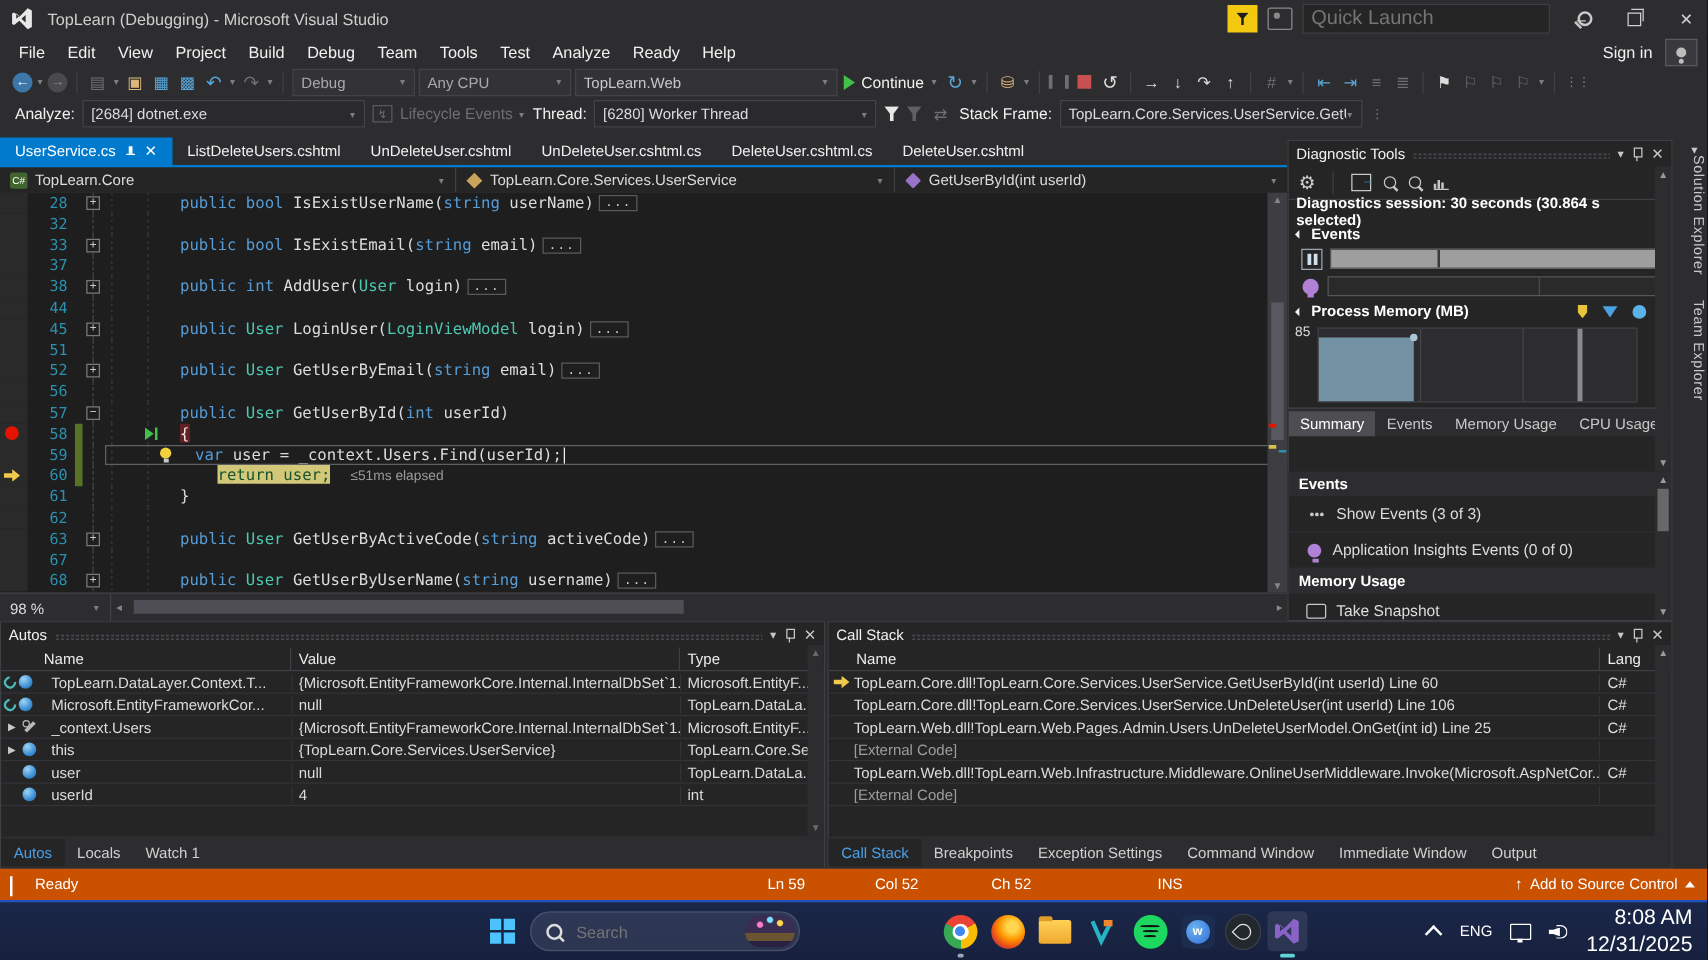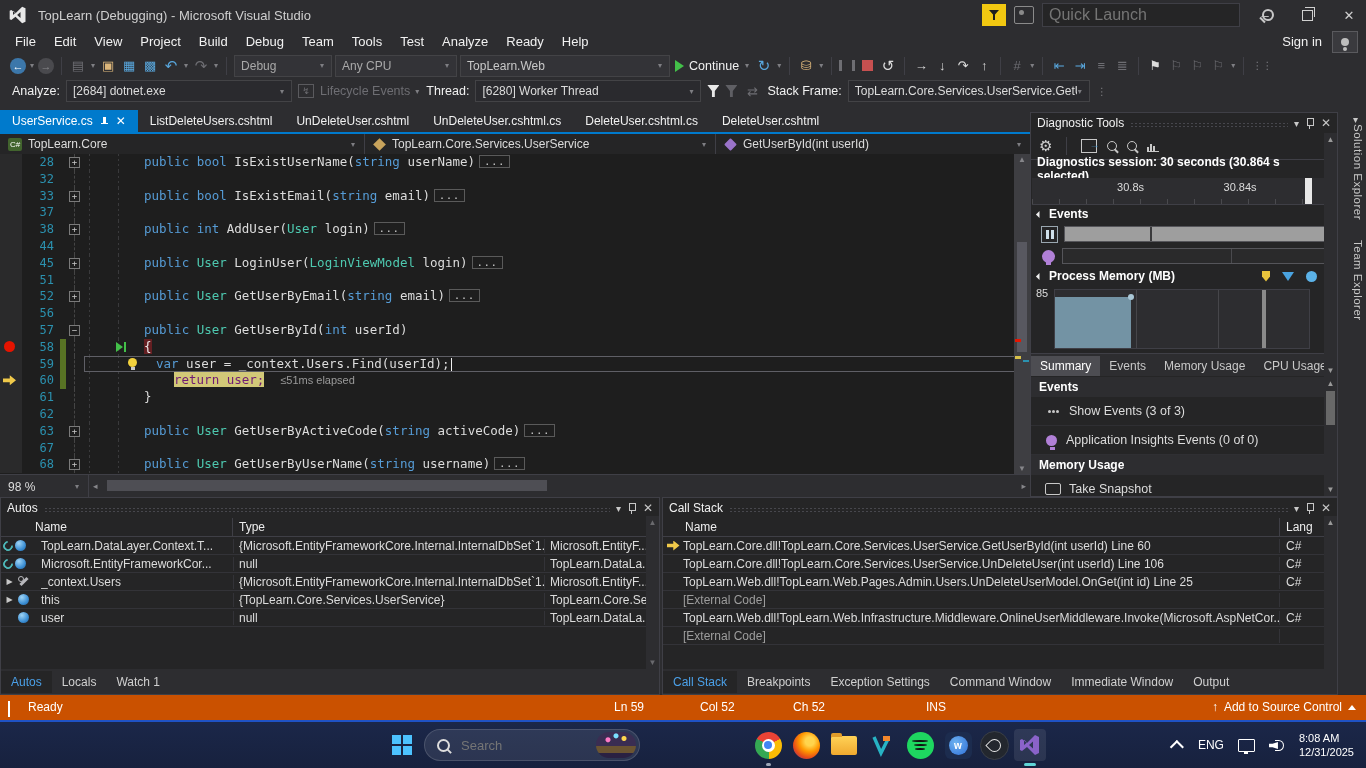--- a/index.html
+++ b/index.html
@@ -87,21 +87,21 @@
   .m-fold::before{content:"";position:absolute;left:8px;top:0;bottom:0;border-left:1px dashed #454545;}
   .foldbox{position:absolute;left:3px;top:3px;width:9px;height:9px;border:1px solid #7a7a7a;background:#1e1e1e;
            color:#c8c8c8;font-size:9px;line-height:8px;text-align:center;z-index:2;}
   .m-code{flex:1;white-space:pre;position:relative;color:#dcdcdc;
           background-image:repeating-linear-gradient(to bottom,#3a3a3c 0 2px,transparent 2px 5px),
                            repeating-linear-gradient(to bottom,#3a3a3c 0 2px,transparent 2px 5px);
           background-size:1px 100%,1px 100%;background-position:5px 0,34px 0;background-repeat:no-repeat;}
   .eline.cur .m-code{outline:1px solid #5f5f66;outline-offset:-1px;}
   .c-k{color:#569cd6;} .c-t{color:#4ec9b0;} .c-w{color:#dcdcdc;}
   .c-bp{background:#641f22;color:#ececec;}
-  .c-hl{background:#d2c878;color:#701a75;}
+  .c-hl{background:#d2c878;color:#14532d;}
   .bp-dot{position:absolute;left:4px;top:2.5px;width:11px;height:11px;border-radius:50%;background:#e51400;}
   .exec-arrow{position:absolute;left:3px;top:3px;width:13px;height:10px;background:#f0c94a;
               clip-path:polygon(0 32%,52% 32%,52% 0,100% 50%,52% 100%,52% 68%,0 68%);}
   .bulb{position:absolute;left:44px;top:2px;width:9px;height:9px;border-radius:50%;background:#f2d13c;z-index:3;}
   .bulb::after{content:"";position:absolute;left:2.5px;top:9px;width:4px;height:3px;background:#c9c9c9;}
   .runto{position:absolute;left:32px;top:3px;width:12px;height:10px;z-index:3;}
   .runto::before{content:"";position:absolute;left:0;top:0;border-left:7px solid #43c049;border-top:5px solid transparent;border-bottom:5px solid transparent;}
   .runto::after{content:"";position:absolute;left:8px;top:0;width:2px;height:10px;background:#43c049;}
   .coldots{display:inline-block;border:1px solid #5a5a5a;color:#d0d0d0;padding:0 4px;margin-left:4px;
            font-size:10px;line-height:11px;letter-spacing:1px;transform:translateY(-1px);}
@@ -248,21 +248,21 @@
   .tk.vsactive{background:rgba(255,255,255,0.09);}
   .vsuline{position:absolute;top:41px;width:12px;height:3px;border-radius:2px;background:#5fd4d6;}
   .tray{position:absolute;right:0;top:0;height:46px;display:flex;align-items:center;gap:14px;padding-right:12px;color:#fff;}
   .chev{width:8px;height:8px;border-left:2px solid #fff;border-top:2px solid #fff;transform:rotate(45deg) translateY(3px);}
   .eng{font-size:12px;}
   .netico{width:15px;height:11px;border:1.5px solid #fff;border-radius:1px;position:relative;}
   .netico::after{content:"";position:absolute;left:5px;top:11px;width:4px;height:3px;background:#fff;}
   .volico{width:16px;height:12px;position:relative;}
   .volico::before{content:"";position:absolute;left:0;top:3px;width:9px;height:7px;background:#fff;clip-path:polygon(0 25%,40% 25%,100% 0,100% 100%,40% 75%,0 75%);}
   .volico::after{content:"";position:absolute;right:1px;top:1px;width:9px;height:11px;border:1.6px solid #fff;border-left:none;border-radius:0 10px 10px 0;box-sizing:border-box;}
-  .clock{text-align:left;font-size:11px;line-height:1.3;}
+  .clock{text-align:right;font-size:17px;line-height:1.3;}
 </style>
 </head>
 <body>
 
 <div id="root">
 
   <div class="titlebar">
     <svg class="vslogo" viewBox="0 0 24 24">
         <path fill="#e8e8e8" d="M17 2l4 2v16l-4 2-8-8-5 4-2-1V7l2-1 5 4zM6 12l3-2.6L6 6.8zM11 12l4 3.6V8.4z"></path>
       </svg>
@@ -623,25 +623,20 @@
       <span class="expico"></span>
       <span class="zoomin"></span>
       <span class="zoomout"></span>
       <span class="chartico">
           <i style="height:4px"></i>
           <i style="height:7px"></i>
           <i style="height:5px"></i>
         </span>
     </div>
     <div class="sessrow">Diagnostics session: 30 seconds (30.864 s selected)</div>
-    <div class="timeline">
-      <span class="tick" style="left:28%">30.8s</span>
-      <span class="tick" style="left:63%">30.84s</span>
-      <div class="selbar"></div>
-    </div>
     <div class="secthdr">
       <span class="tri"></span>
       <span>Events</span>
     </div>
     <div class="trackrow">
       <span class="ic-pause">
           <i></i>
           <i></i>
         </span>
       <div class="track filled"></div>
@@ -717,20 +712,21 @@
       <span>Autos</span>
       <span class="ptexture"></span>
       <span class="pticons">
         <span>▾</span>
         <span class="pinico"></span>
         <span style="font-size:12px">✕</span>
       </span>
     </div>
     <div class="gridhdr">
       <div style="width:232px;padding-left:34px">Name</div>
+      <div style="width:311px">Value</div>
       <div style="flex:1;border-right:none">Type</div>
     </div>
     <div id="autos-rows">
         <div class="arow">
           <div class="a-ic">
             <span class="ic-refresh"></span>
             <span class="ic-sphere"></span>
           </div>
           <div class="a-name">TopLearn.DataLayer.Context.T...</div>
           <div class="a-val">{Microsoft.EntityFrameworkCore.Internal.InternalDbSet`1...</div>
@@ -764,20 +760,29 @@
           <div class="a-type">TopLearn.Core.Se...</div>
         </div>
         <div class="arow">
           <div class="a-ic">
             <span class="expander"></span>
             <span class="ic-sphere"></span>
           </div>
           <div class="a-name">user</div>
           <div class="a-val">null</div>
           <div class="a-type">TopLearn.DataLa...</div>
+        </div>
+        <div class="arow">
+          <div class="a-ic">
+            <span class="expander"></span>
+            <span class="ic-sphere"></span>
+          </div>
+          <div class="a-name">userId</div>
+          <div class="a-val">4</div>
+          <div class="a-type">int</div>
         </div>
       </div>
     <div class="pscroll" style="bottom:25px">
       <span class="sarr" style="position:absolute;top:2px;left:0;width:13px;text-align:center;color:#6a6a6e;font-size:8px">▲</span>
       <span class="sarr" style="position:absolute;bottom:2px;left:0;width:13px;text-align:center;color:#6a6a6e;font-size:8px">▼</span>
     </div>
     <div class="ptabs" id="autos-tabs">
         <span class="ptab active">Autos</span>
         <span class="ptab">Locals</span>
         <span class="ptab">Watch 1</span>

